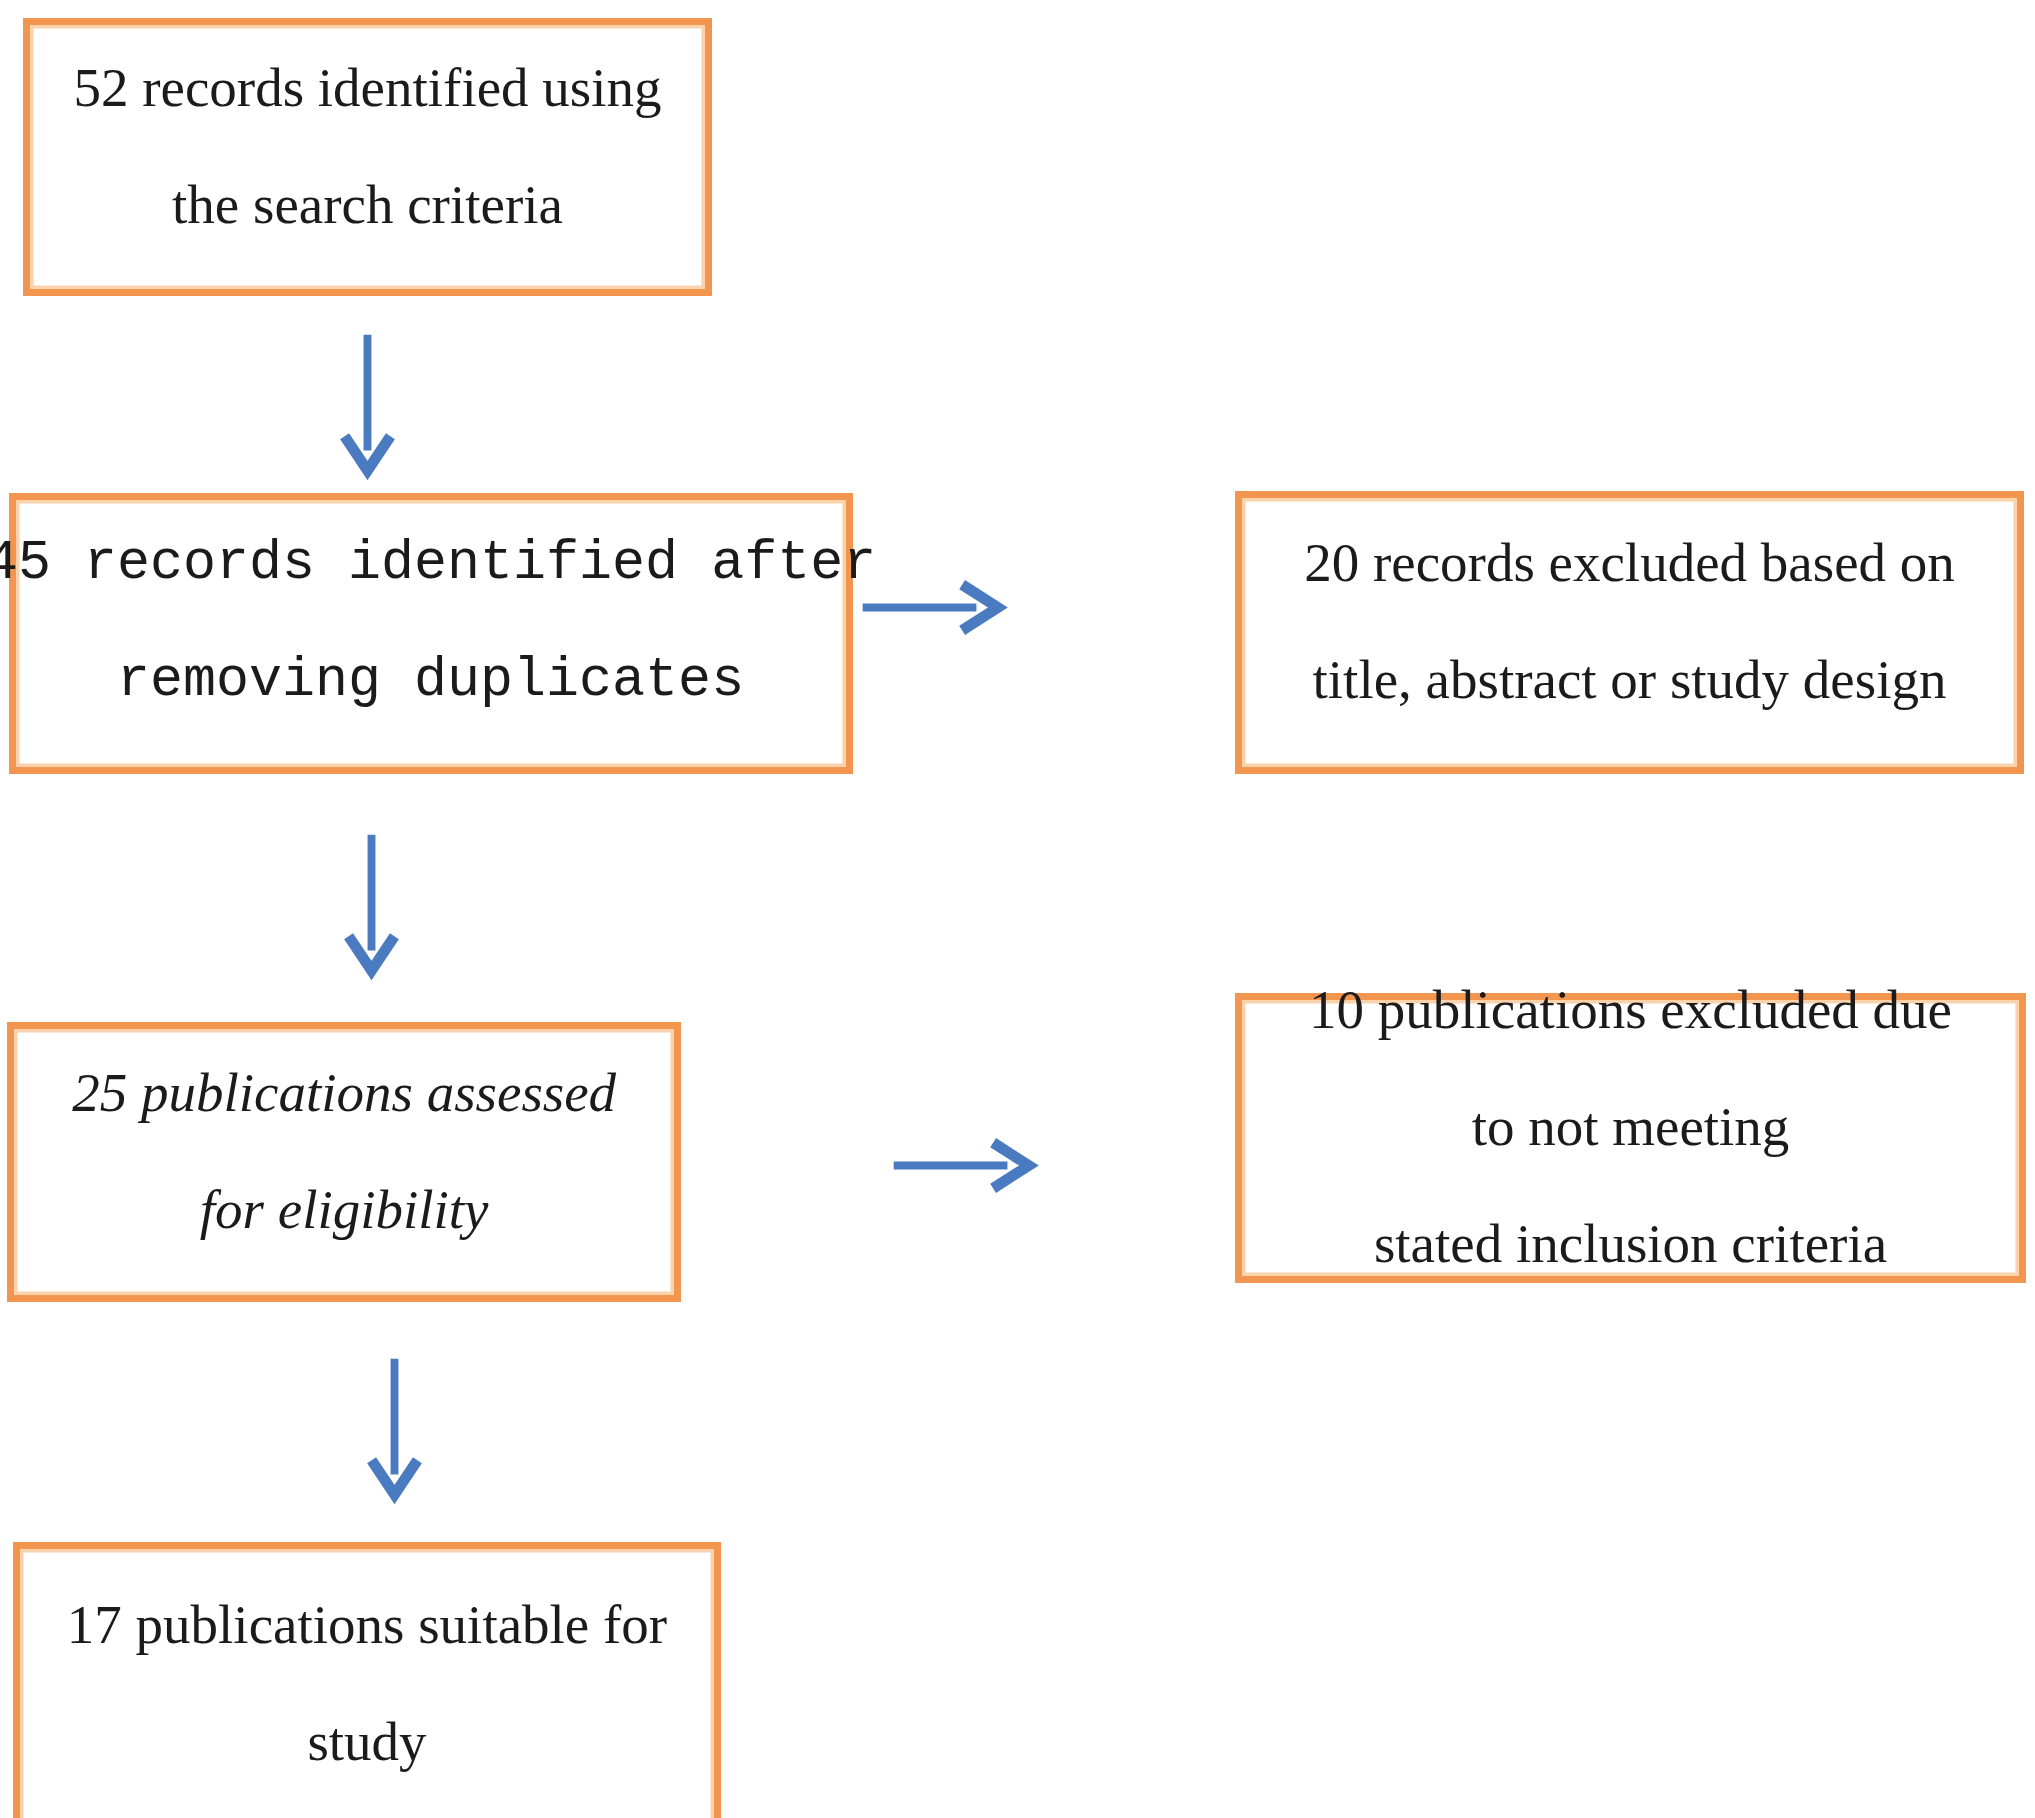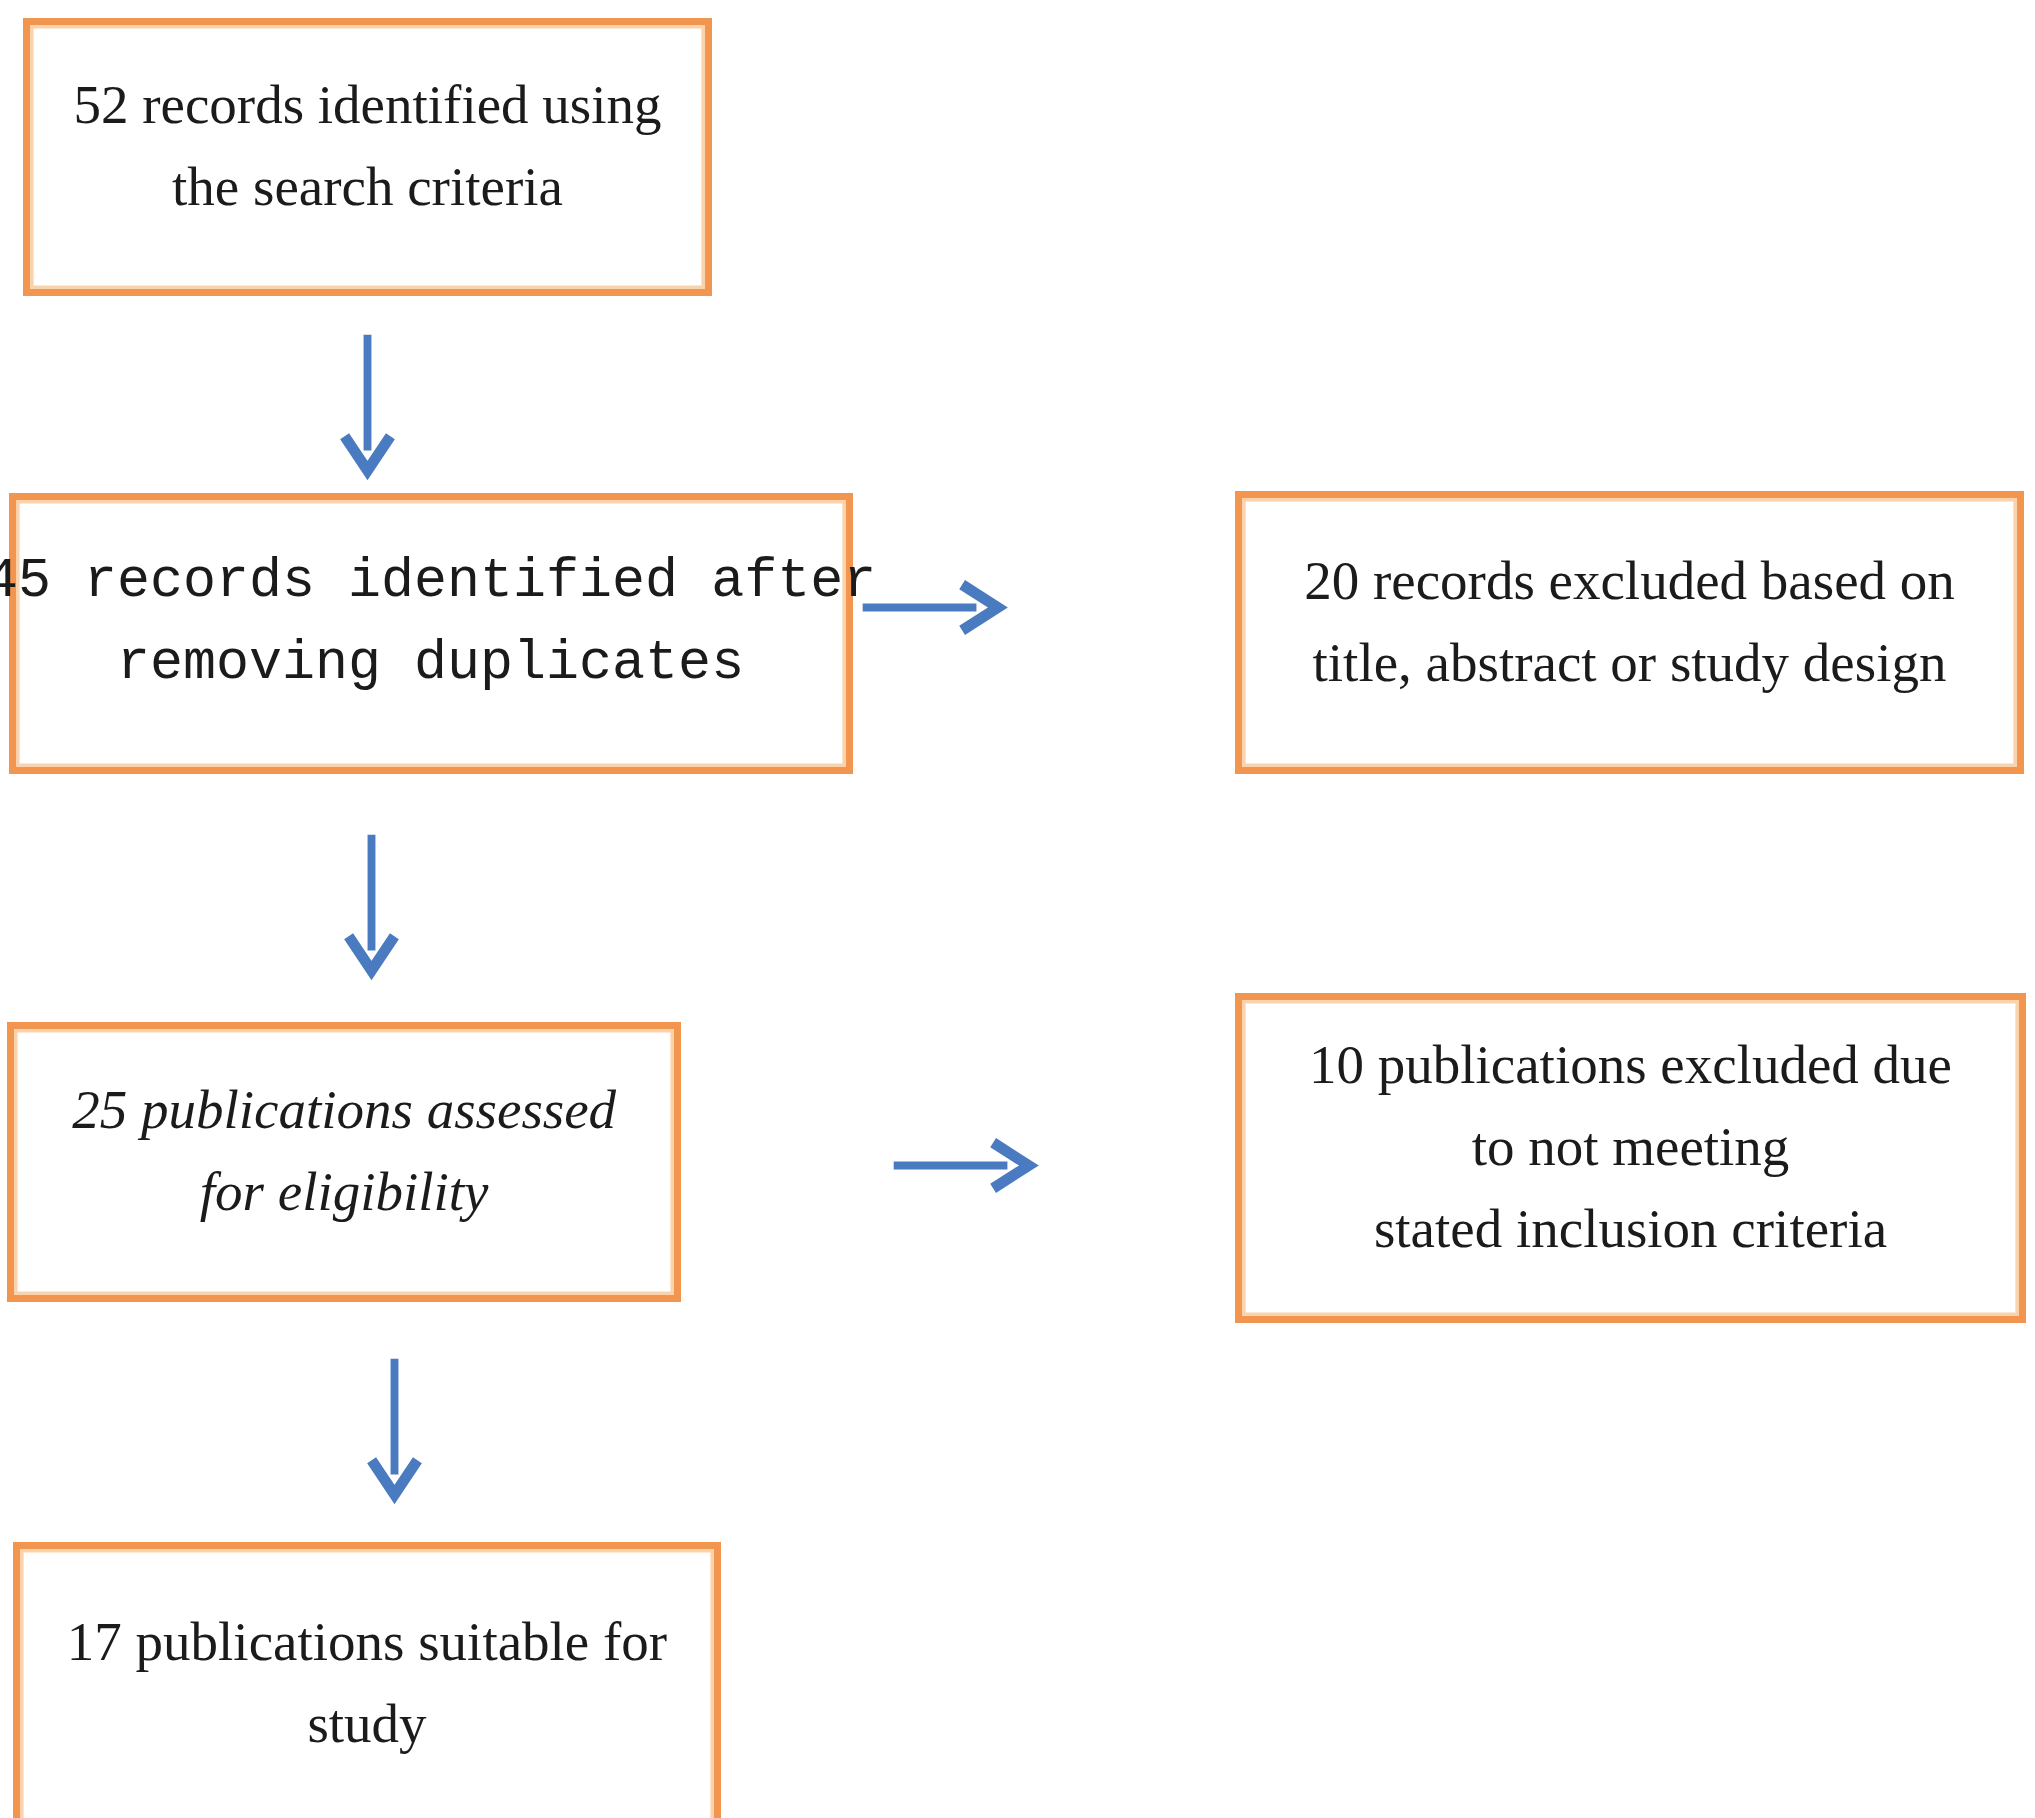--- a/index.html
+++ b/index.html
@@ -30,20 +30,21 @@
     border: 7.2px solid var(--box-border);
     box-shadow: inset 0 0 0 3.6px var(--box-border-inner);
     display: flex;
     flex-direction: column;
     align-items: center;
     justify-content: center;
     text-align: center;
     font-size: 55px;
     line-height: 82px;
     padding: 0 14.3px 21.5px 14.3px;
+    gap: 35px;
   }
   .flow-box .line { display: block; white-space: nowrap; }
   .arrow-svg { position: absolute; overflow: visible; }
   .arrow-svg line, .arrow-svg polyline {
     stroke: var(--arrow);
     fill: none;
   }
   .arrow-shaft { stroke-width: 11px; }
   .arrow-head  { stroke-width: 15px; stroke-linejoin: miter; }
 </style>
@@ -85,21 +86,21 @@
   <div class="flow-box" style="left:7.2px; top:1022px; width:674px; height:280px;font-style:italic;">
     <span class="line">25 publications assessed</span>
     <span class="line">for eligibility</span>
   </div>
 
   <svg class="arrow-svg" style="left:889px; top:1119px;" width="151" height="93" viewBox="0 0 210 130">
     <line class="arrow-shaft" x1="6" y1="65" x2="165" y2="65"></line>
     <polyline class="arrow-head" points="145,33 195,65 145,97"></polyline>
   </svg>
 
-  <div class="flow-box" style="left:1235px; top:993px; width:791px; height:330px;">
+  <div class="flow-box" style="left:1235px; top:993px; width:791px; height:290px;">
     <span class="line">10 publications excluded due</span>
     <span class="line">to not meeting</span>
     <span class="line">stated inclusion criteria</span>
   </div>
 
   <svg class="arrow-svg" style="left:348px; top:1354px;" width="93" height="151" viewBox="0 0 130 210">
     <line class="arrow-shaft" x1="65" y1="6" x2="65" y2="168"></line>
     <polyline class="arrow-head" points="33,148 65,196 97,148"></polyline>
   </svg>
 

